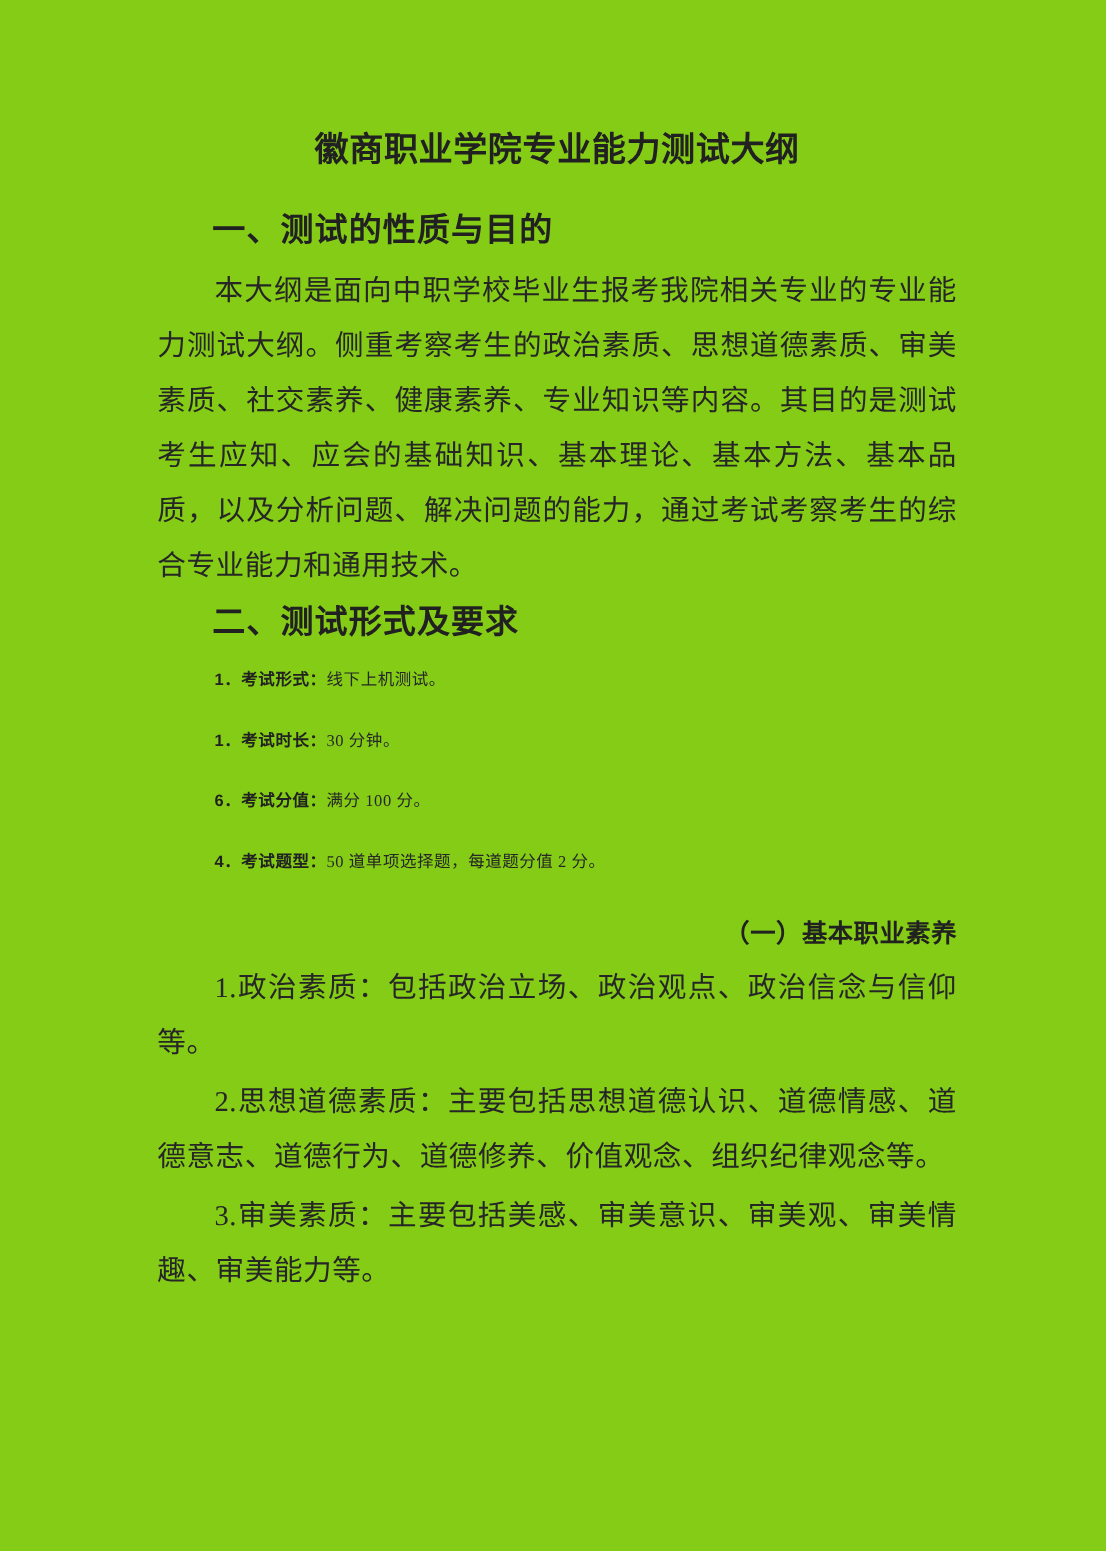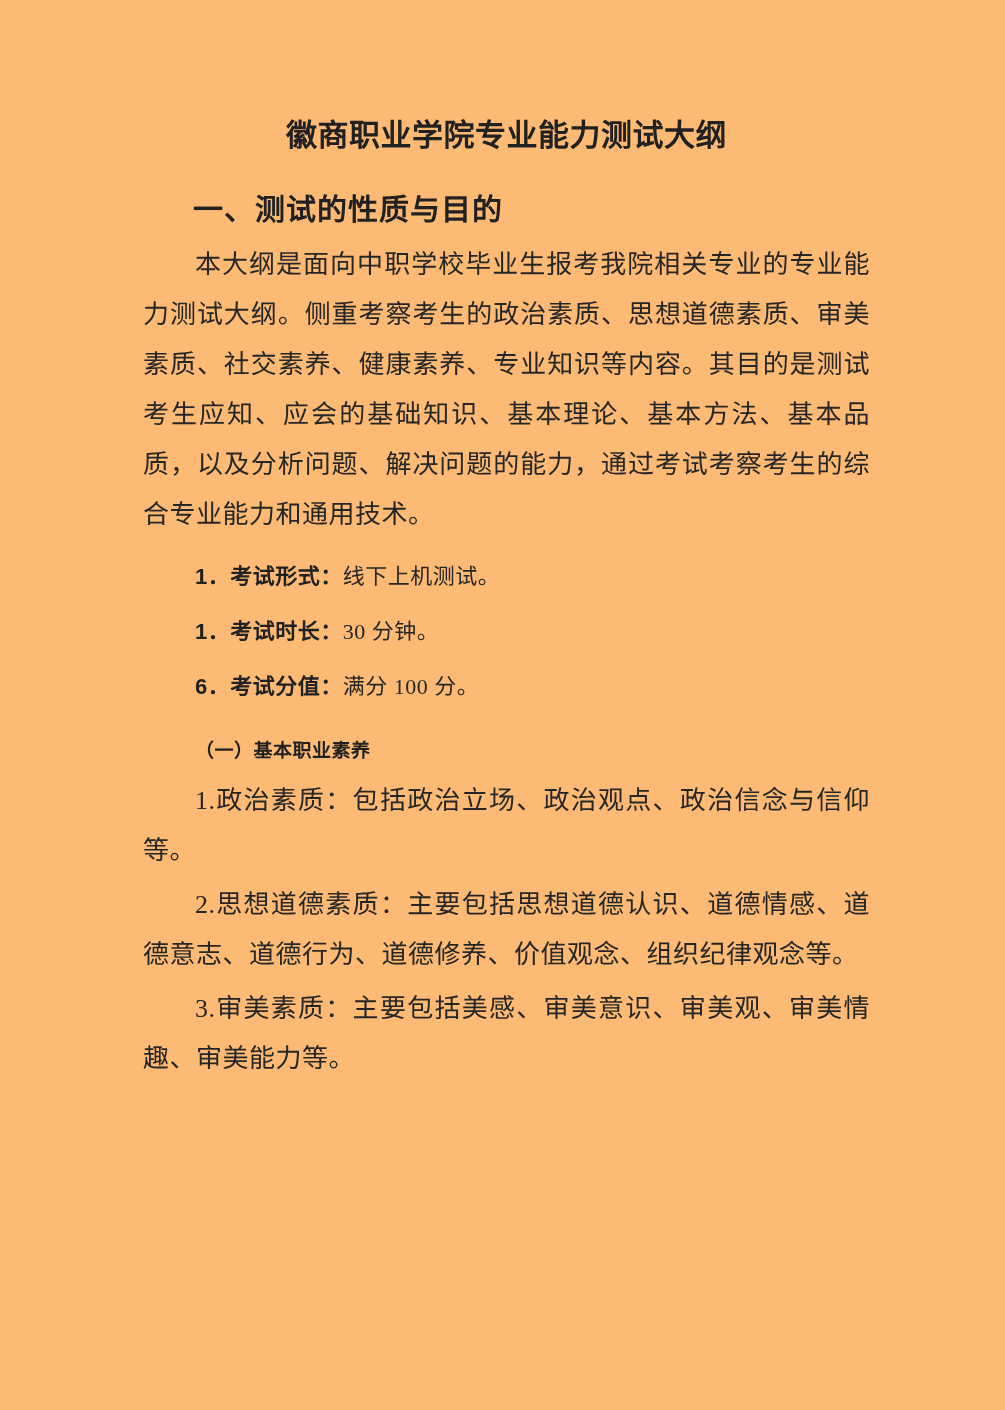--- a/index.html
+++ b/index.html
@@ -5,21 +5,21 @@
 <style>
   html, body {
     margin: 0;
     padding: 0;
     background: #ffffff;
   }
   .page {
     position: relative;
     width: 1005px;
     height: 1410px;
-    background: #fdba74;
+    background: #84cc16;
     overflow: hidden;
   }
   .content {
     position: absolute;
     left: 143px;
     top: 0;
     width: 727px;
     color: #262626;
   }
   .doc-title {
@@ -41,41 +41,42 @@
     color: #212121;
     letter-spacing: 1px;
   }
   .h-one   { margin-top: 34px; }
   .h-two   { margin-top: 10px; }
   .h-three { margin-top: 6px; }
   .sub-heading {
     margin-top: 24px;
     font-family: "Liberation Sans", "DejaVu Sans", sans-serif;
     font-weight: bold;
-    font-size: 19px;
+    font-size: 23px;
     line-height: 30px;
     padding-left: 52px;
     color: #212121;
     letter-spacing: 0.5px;
+    text-align: right;
   }
   .body-para {
     margin: 0;
     font-family: "Liberation Serif", "DejaVu Serif", serif;
     font-size: 26px;
     line-height: 50px;
     text-align: justify;
     color: #262626;
     letter-spacing: 0.5px;
   }
   .indent { text-indent: 52px; }
   .p-intro { margin-top: 14px; }
   .req-item {
     margin: 0 0 5px 0;
     font-family: "Liberation Serif", "DejaVu Serif", serif;
-    font-size: 22px;
+    font-size: 15px;
     line-height: 50px;
     padding-left: 52px;
     color: #262626;
     letter-spacing: 0.5px;
   }
   .item-1 { margin-top: 12px; }
   .req-item strong {
     font-family: "Liberation Sans", "DejaVu Sans", sans-serif;
     font-weight: bold;
     color: #212121;
@@ -88,27 +89,29 @@
 
 <div class="page">
   <div class="content">
 
     <div class="doc-title">徽商职业学院专业能力测试大纲</div>
 
     <div class="sec-heading h-one">一、测试的性质与目的</div>
 
     <p class="body-para indent p-intro">本大纲是面向中职学校毕业生报考我院相关专业的专业能力测试大纲。侧重考察考生的政治素质、思想道德素质、审美素质、社交素养、健康素养、专业知识等内容。其目的是测试考生应知、应会的基础知识、基本理论、基本方法、基本品质，以及分析问题、解决问题的能力，通过考试考察考生的综合专业能力和通用技术。</p>
 
+    <div class="sec-heading h-two">二、测试形式及要求</div>
 
     <p class="req-item item-1"><strong>1．考试形式：</strong><span>线下上机测试。</span></p>
 
     <p class="req-item"><strong>1．考试时长：</strong><span>30 分钟。</span></p>
 
     <p class="req-item"><strong>6．考试分值：</strong><span>满分 100 分。</span></p>
 
+    <p class="req-item"><strong>4．考试题型：</strong><span>50 道单项选择题，每道题分值 2 分。</span></p>
 
 
     <div class="sub-heading">（一）基本职业素养</div>
 
     <p class="body-para indent p-q1 p-q">1.政治素质：包括政治立场、政治观点、政治信念与信仰等。</p>
 
     <p class="body-para indent p-q">2.思想道德素质：主要包括思想道德认识、道德情感、道德意志、道德行为、道德修养、价值观念、组织纪律观念等。</p>
 
     <p class="body-para indent p-q">3.审美素质：主要包括美感、审美意识、审美观、审美情趣、审美能力等。</p>
 

